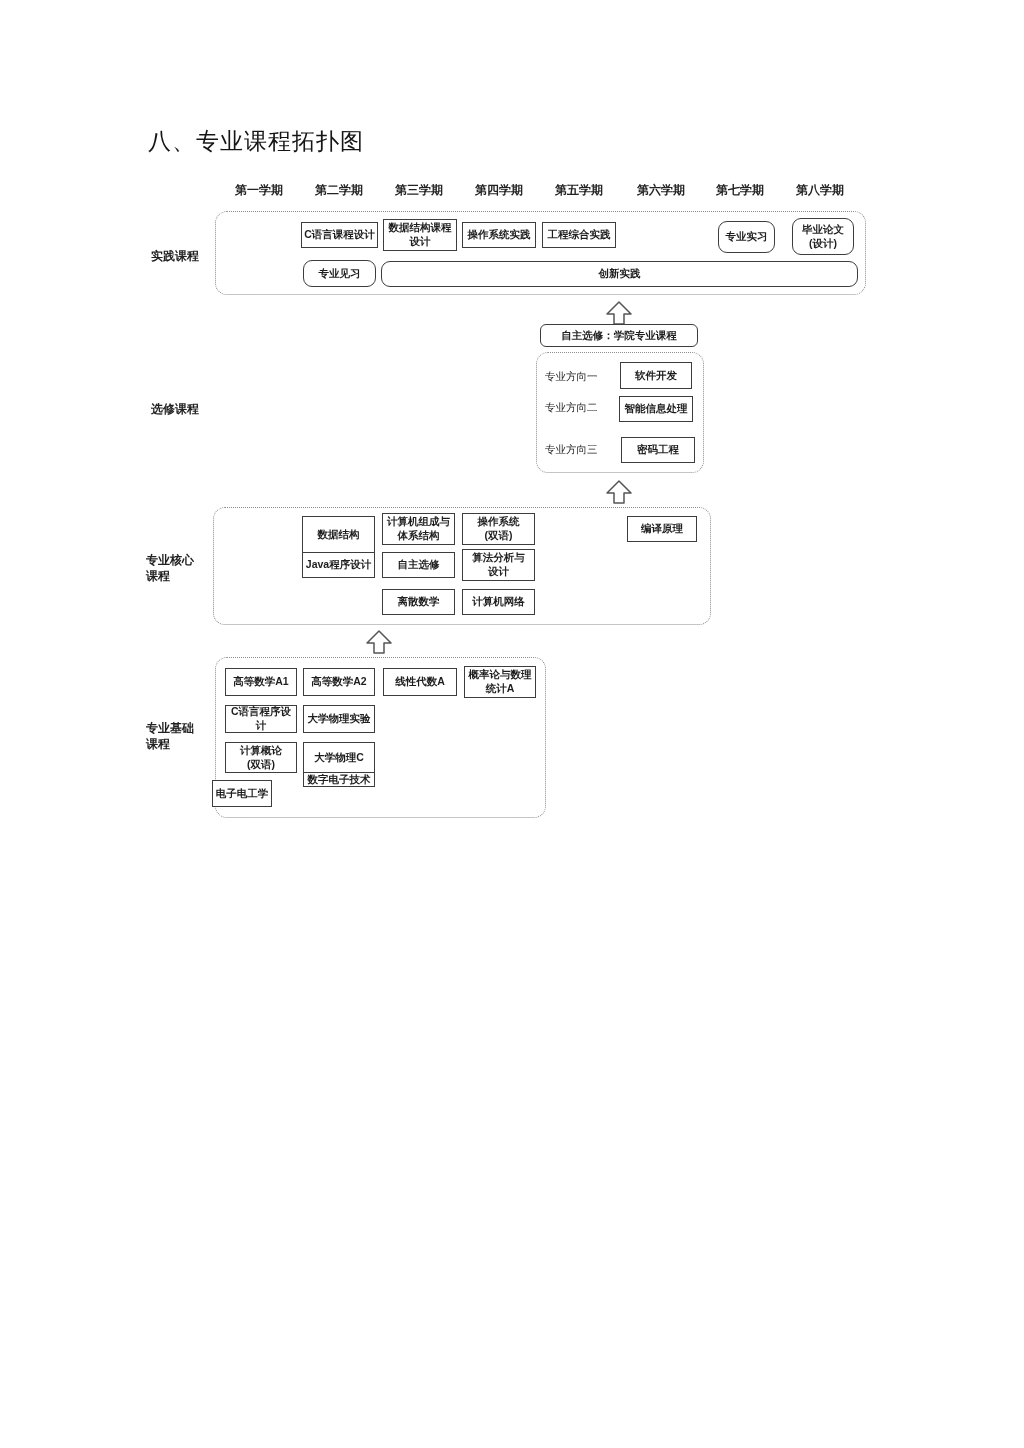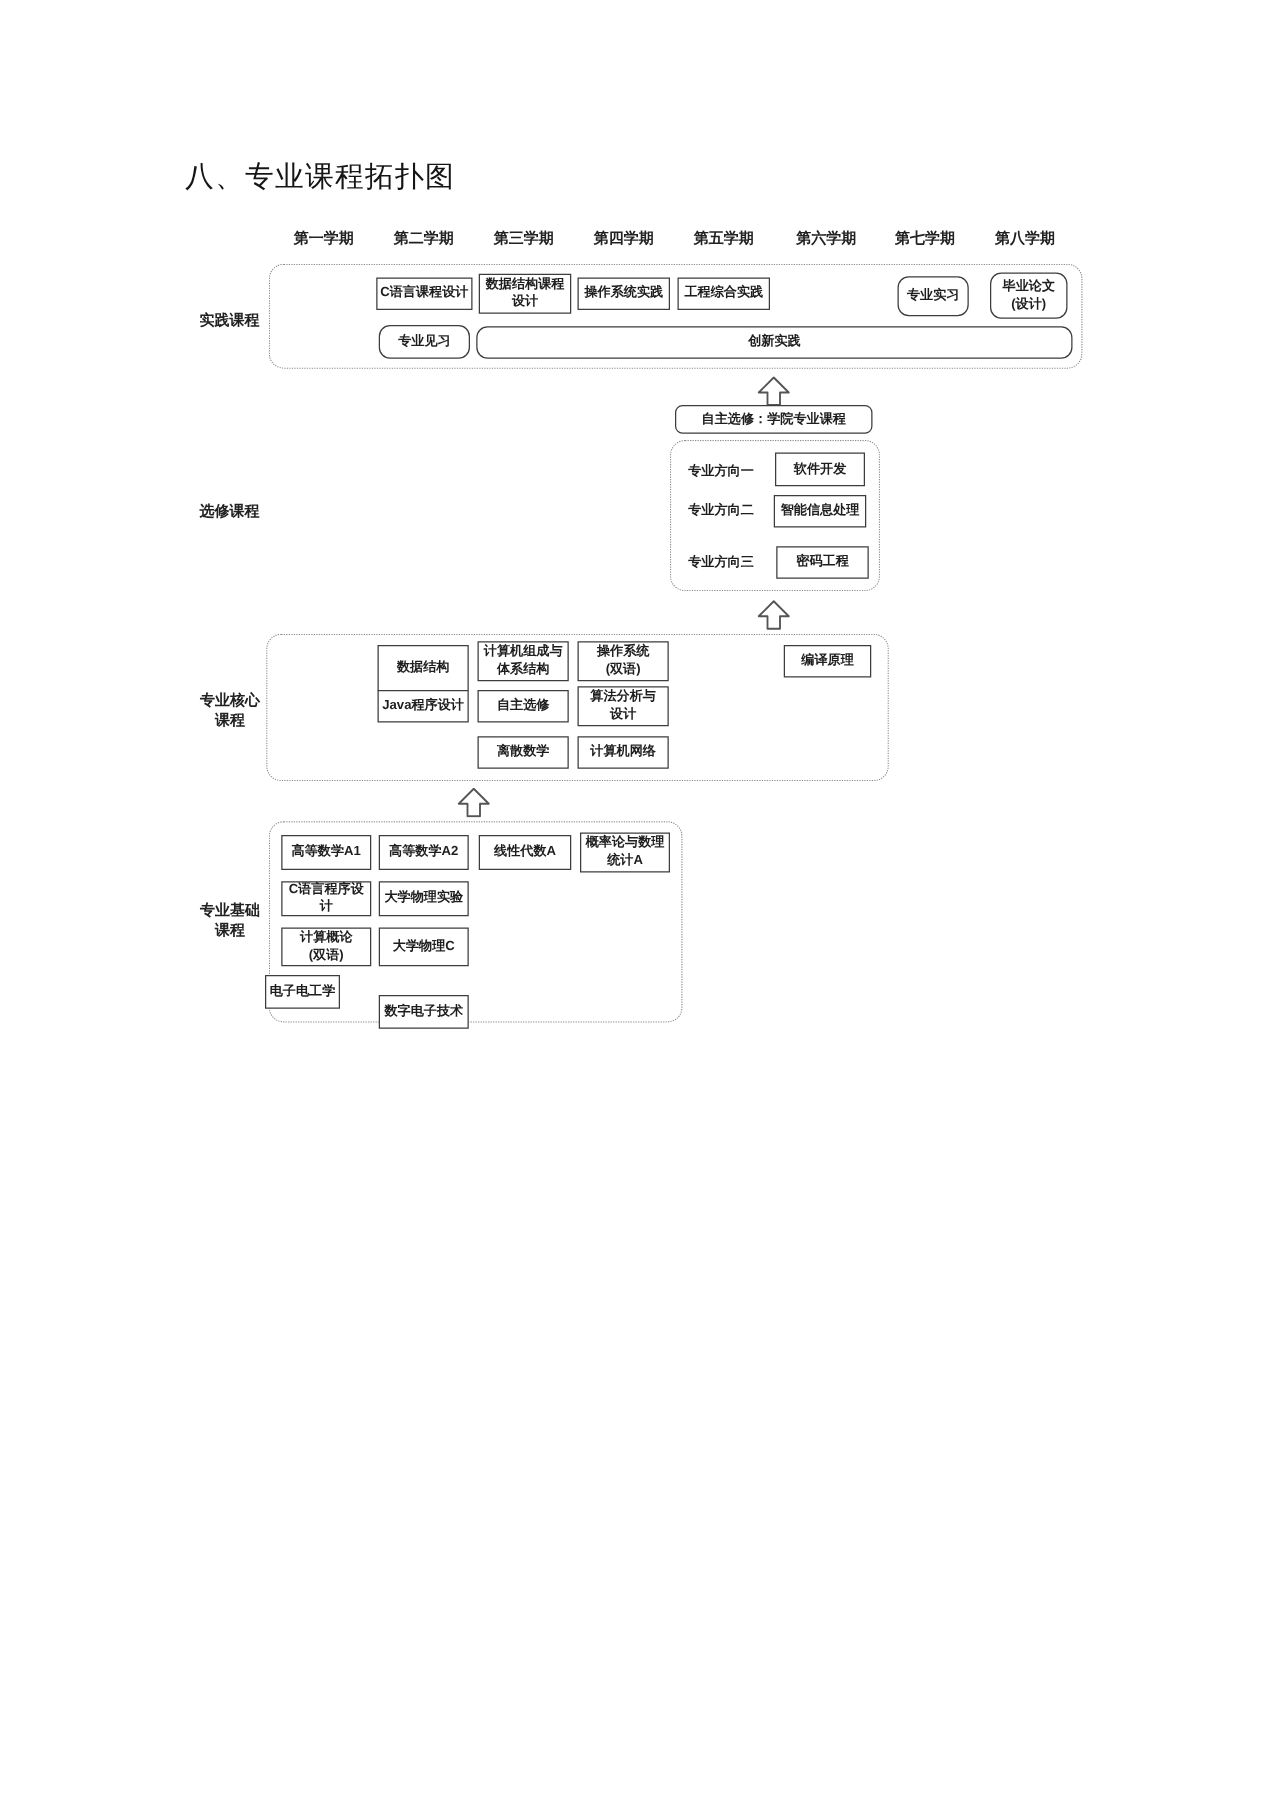--- a/index.html
+++ b/index.html
@@ -11,38 +11,38 @@
   .canvas{position:absolute;left:0;top:0;width:1024px;height:1448px;}
   .title{
     position:absolute;left:148px;top:126px;
     font-size:23px;font-weight:400;color:#151515;letter-spacing:1px;
   }
   .sem{
     position:absolute;top:182px;width:80px;text-align:center;
     font-size:12px;font-weight:bold;color:#222;
   }
   .seclbl{
-    position:absolute;text-align:center;font-size:12px;font-weight:bold;
+    position:absolute;text-align:left;font-size:12px;font-weight:bold;
     color:#222;white-space:pre-line;line-height:1.35;
   }
   .container{
     position:absolute;border:1.6px dotted #8c8c8c;border-radius:12px;
     box-sizing:border-box;background:transparent;
   }
   .box{
     position:absolute;box-sizing:border-box;background:#fff;
     border:1.5px solid #3d3d3d;
     display:flex;align-items:center;justify-content:center;
     text-align:center;font-size:10.5px;font-weight:bold;color:#1e1e1e;
     line-height:1.3;white-space:pre-line;padding:1px 2px;
   }
   .rounded{border-radius:9px;}
   .dirlbl{
-    position:absolute;font-size:10.5px;font-weight:bold;color:#1e1e1e;
-    width:58px;text-align:right;
+    position:absolute;font-size:10.5px;font-weight:normal;color:#1e1e1e;
+    width:58px;text-align:left;
   }
   .arrow{position:absolute;}
 </style>
 </head>
 <body>
 
 <div class="canvas">
 
   <div class="title">八、专业课程拓扑图</div>
 
@@ -127,15 +127,15 @@
   <div class="box" style="left:303px;top:668px;width:72px;height:28px">高等数学A2</div>
   <div class="box" style="left:383px;top:668px;width:74px;height:28px">线性代数A</div>
   <div class="box" style="left:464px;top:666px;width:72px;height:32px">概率论与数理
 统计A</div>
   <div class="box" style="left:225px;top:705px;width:72px;height:28px">C语言程序设计</div>
   <div class="box" style="left:303px;top:705px;width:72px;height:28px">大学物理实验</div>
   <div class="box" style="left:225px;top:742px;width:72px;height:31px">计算概论
 (双语)</div>
   <div class="box" style="left:303px;top:742px;width:72px;height:31px">大学物理C</div>
   <div class="box" style="left:212px;top:780px;width:60px;height:27px">电子电工学</div>
-  <div class="box" style="left:303px;top:796px;width:72px;height:27px">数字电子技术</div>
+  <div class="box" style="left:303px;top:772px;width:72px;height:15px">数字电子技术</div>
 
 </div>
 
 </body></html>

